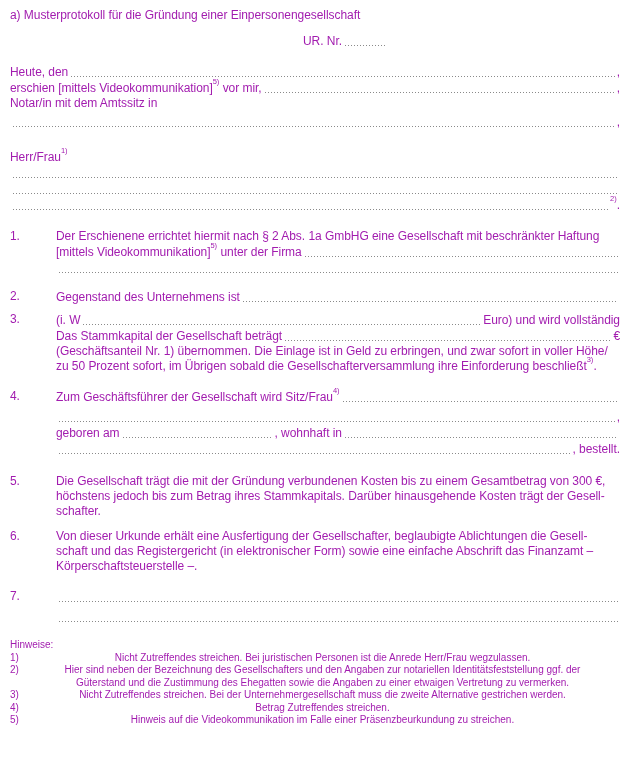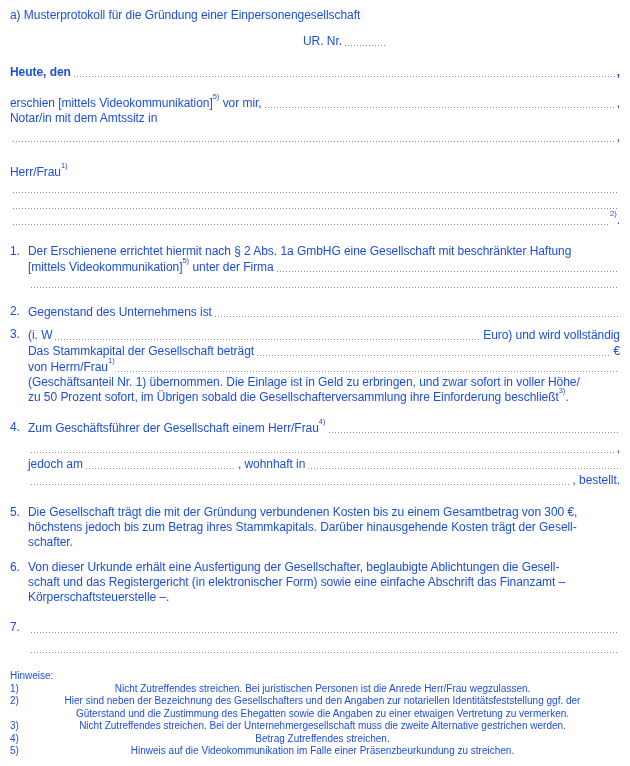--- a/index.html
+++ b/index.html
@@ -3,21 +3,21 @@
 <meta charset="utf-8">
 <style>
   html, body { margin: 0; padding: 0; background: #ffffff; }
   .page {
     position: relative;
     width: 630px;
     height: 766px;
     box-sizing: border-box;
     padding: 8px 10px 0 10px;
     background: #ffffff;
-    color: #1d4ed8;
+    color: #a21caf;
     font-family: "Liberation Sans", "DejaVu Sans", sans-serif;
     font-size: 12px;
     line-height: 15px;
     letter-spacing: -0.05px;
     overflow: hidden;
   }
   .pline { min-height: 15px; }
   .fline { display: flex; align-items: flex-end; min-height: 15px; }
   .fline .t { white-space: pre; flex: none; }
   .dots {
@@ -30,28 +30,28 @@
   .dots.w150 { flex: 0 0 150px; }
   sup.fn {
     font-size: 7.5px;
     line-height: 0;
     position: relative;
     top: -3.5px;
     letter-spacing: 0;
   }
   .pre { white-space: pre-line; }
   .urline { display: flex; justify-content: center; transform: translateX(30px); margin-top: 10px; }
-  .m-heute    { margin-top: 15px; font-weight: bold; }
-  .m-erschien { margin-top: 15px; }
+  .m-heute    { margin-top: 15px; }
+  .m-erschien { }
   .m-notarblank { margin-top: 3px; }
   .m-herr     { margin-top: 20px; }
   .items      { margin-top: 16px; }
   .item { display: flex; }
   .item .inum { flex: 0 0 18px; }
-  .item .ibody { flex: 1 1 auto; min-width: 0; }
+  .item .ibody { flex: 1 1 auto; min-width: 0; margin-left: 28px; }
   .item-1 { margin-bottom: 13px; }
   .item-2 { margin-bottom: 7px; }
   .item-3 { margin-bottom: 15px; }
   .item-4 { margin-bottom: 17px; }
   .item-5 { margin-bottom: 10px; }
   .item-6 { margin-bottom: 15px; }
   .item-7 { margin-bottom: 0; }
   .gap4 { margin-top: 4px; }
   .hinweise { margin-top: 14px; font-size: 10px; line-height: 12.5px; letter-spacing: 0; }
   .note { display: flex; }
@@ -142,44 +142,40 @@
         <div class="fline">
           <span class="t">(i. W</span>
           <span class="dots"></span>
           <span class="t">Euro) und wird vollständig</span>
         </div>
         <div class="fline">
           <span class="t">Das Stammkapital der Gesellschaft beträgt</span>
           <span class="dots"></span>
           <span class="t">€</span>
         </div>
-        <div class="fline">
-          <span class="t"><span>von Herrn/Frau</span><sup class="fn">1)</sup></span>
-          <span class="dots"></span>
-        </div>
         <div>
           <span class="pre">(Geschäftsanteil Nr. 1) übernommen. Die Einlage ist in Geld zu erbringen, und zwar sofort in voller Höhe/
 zu 50 Prozent sofort, im Übrigen sobald die Gesellschafterversammlung ihre Einforderung beschließt</span><sup class="fn">3)</sup><span>.</span>
         </div>
       </div>
     </div>
 
     <div class="item item-4">
       <div class="inum">4.</div>
       <div class="ibody">
         <div class="fline">
-          <span class="t"><span>Zum Geschäftsführer der Gesellschaft einem Herr/Frau</span><sup class="fn">4)</sup></span>
+          <span class="t"><span>Zum Geschäftsführer der Gesellschaft wird Sitz/Frau</span><sup class="fn">4)</sup></span>
           <span class="dots"></span>
         </div>
         <div class="fline gap4">
           <span class="dots"></span>
           <span class="t">,</span>
         </div>
         <div class="fline">
-          <span class="t">jedoch am</span>
+          <span class="t">geboren am</span>
           <span class="dots w150"></span>
           <span class="t">, wohnhaft in</span>
           <span class="dots"></span>
         </div>
         <div class="fline">
           <span class="dots"></span>
           <span class="t">, bestellt.</span>
         </div>
       </div>
     </div>

